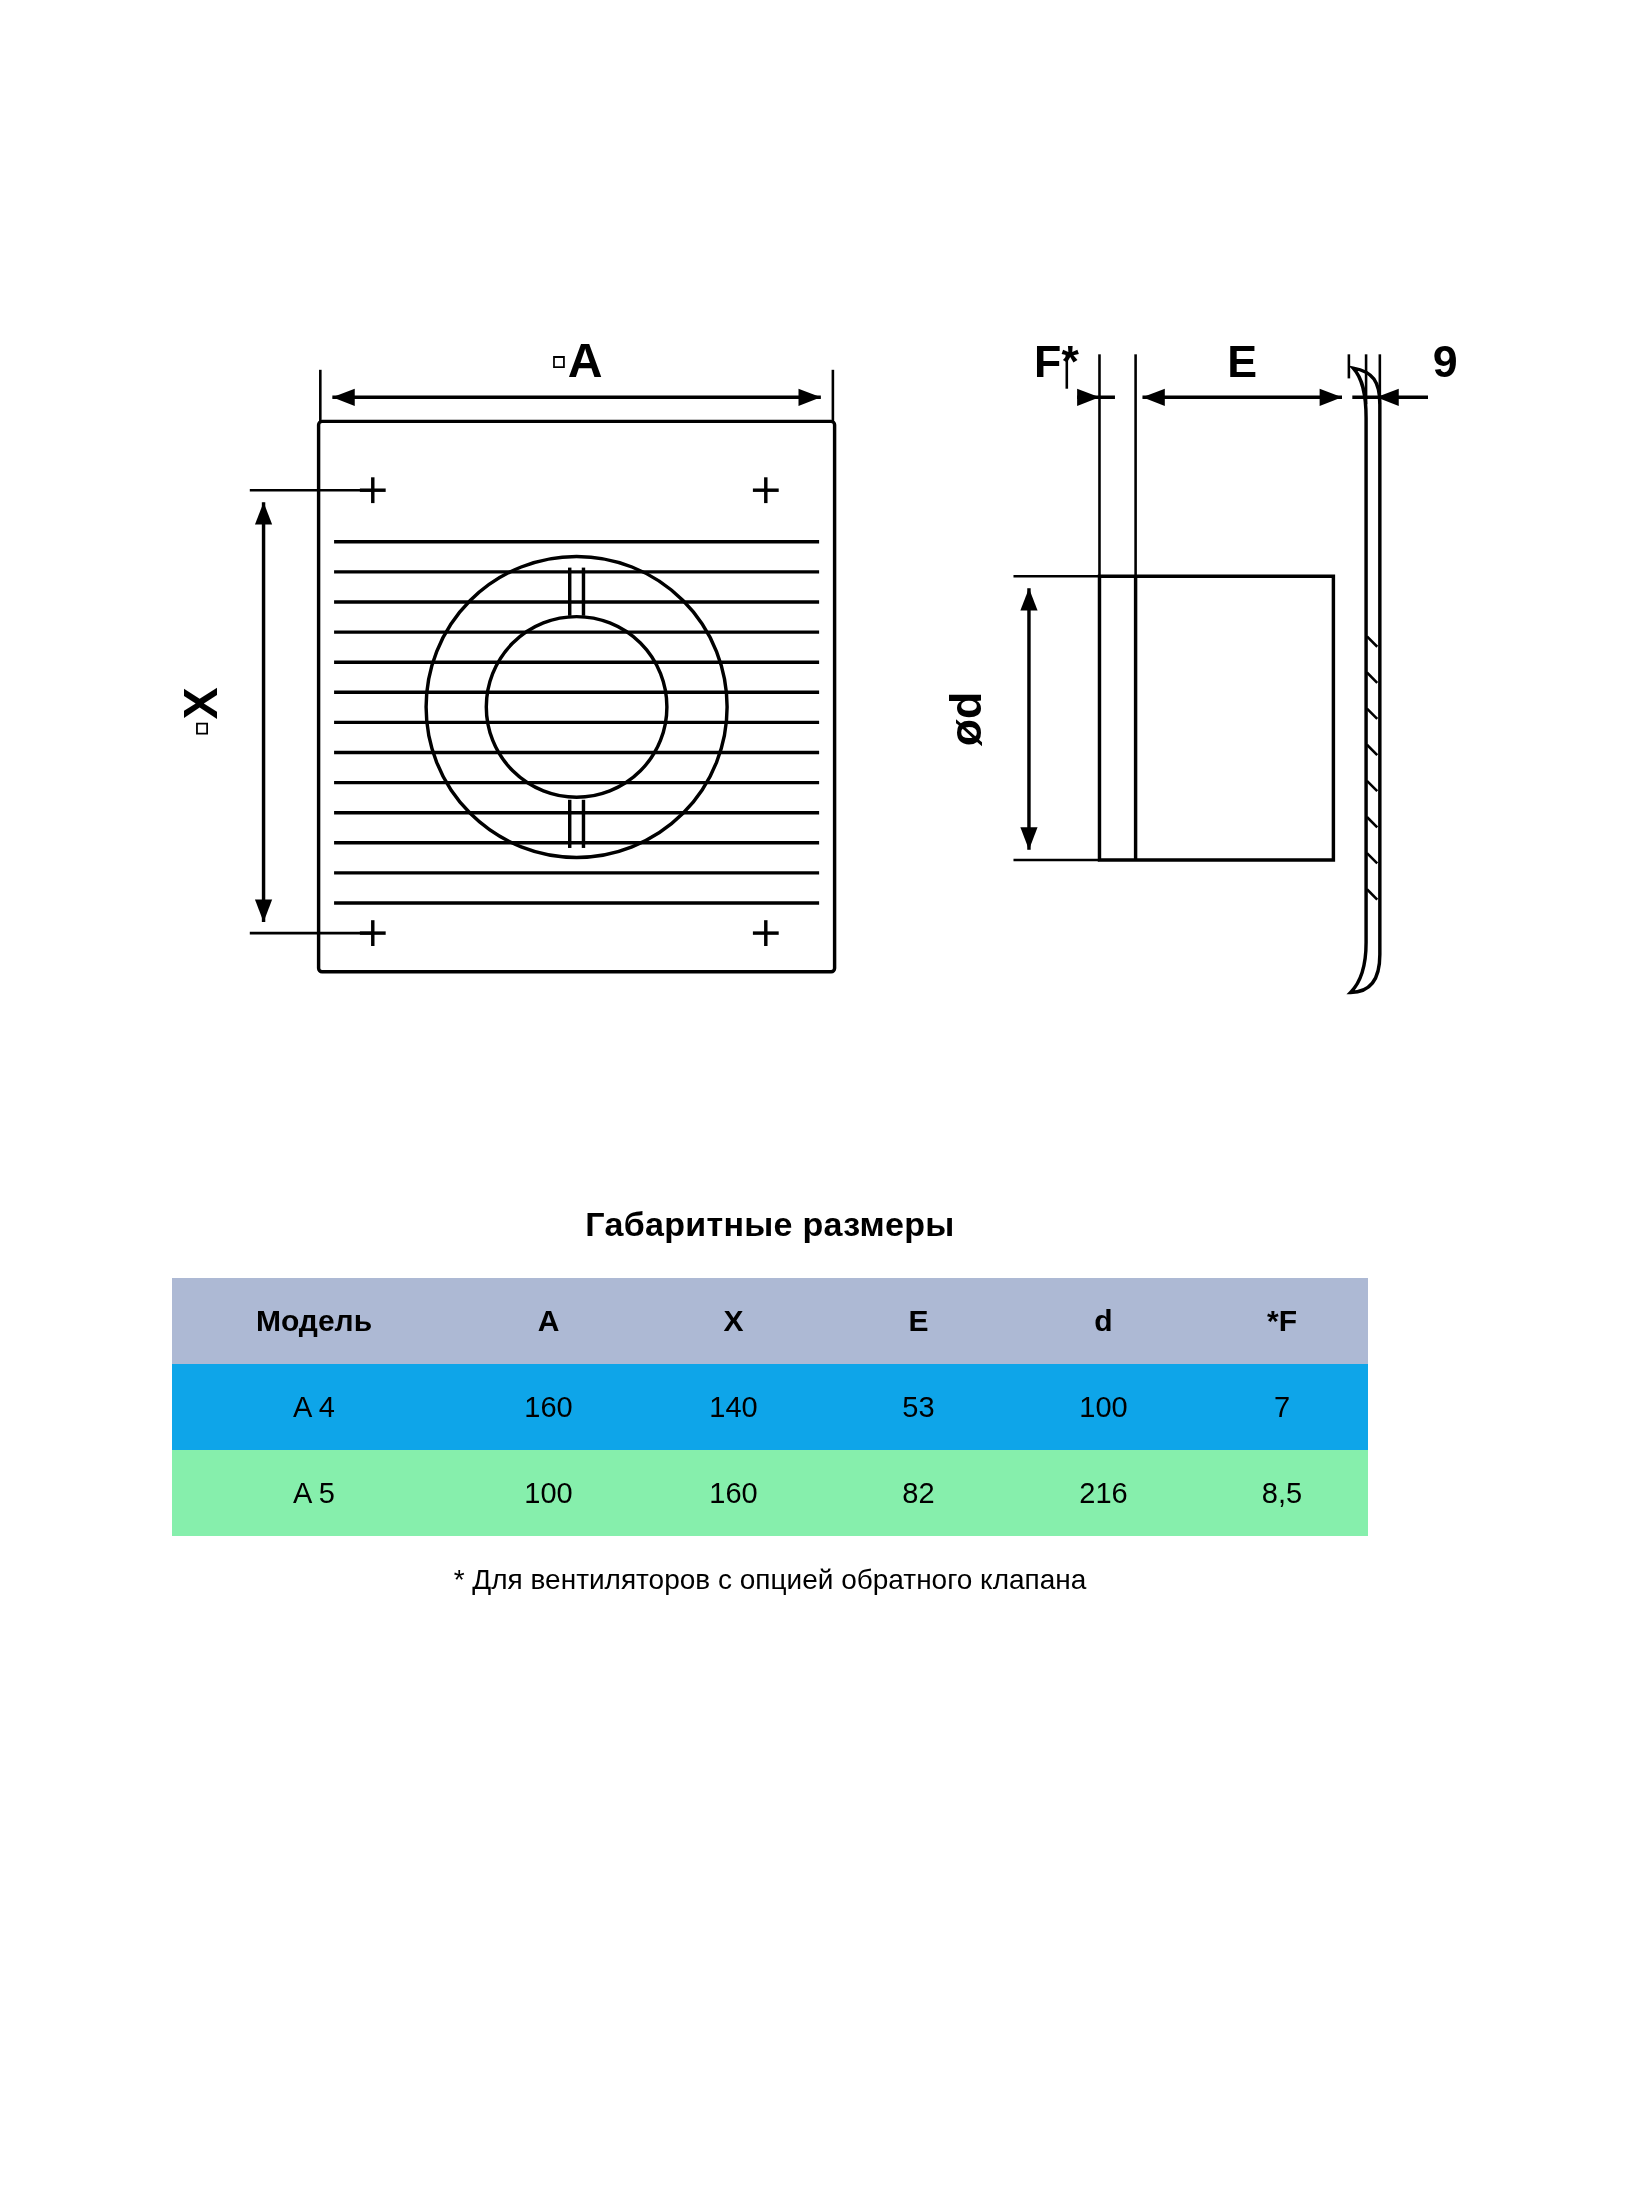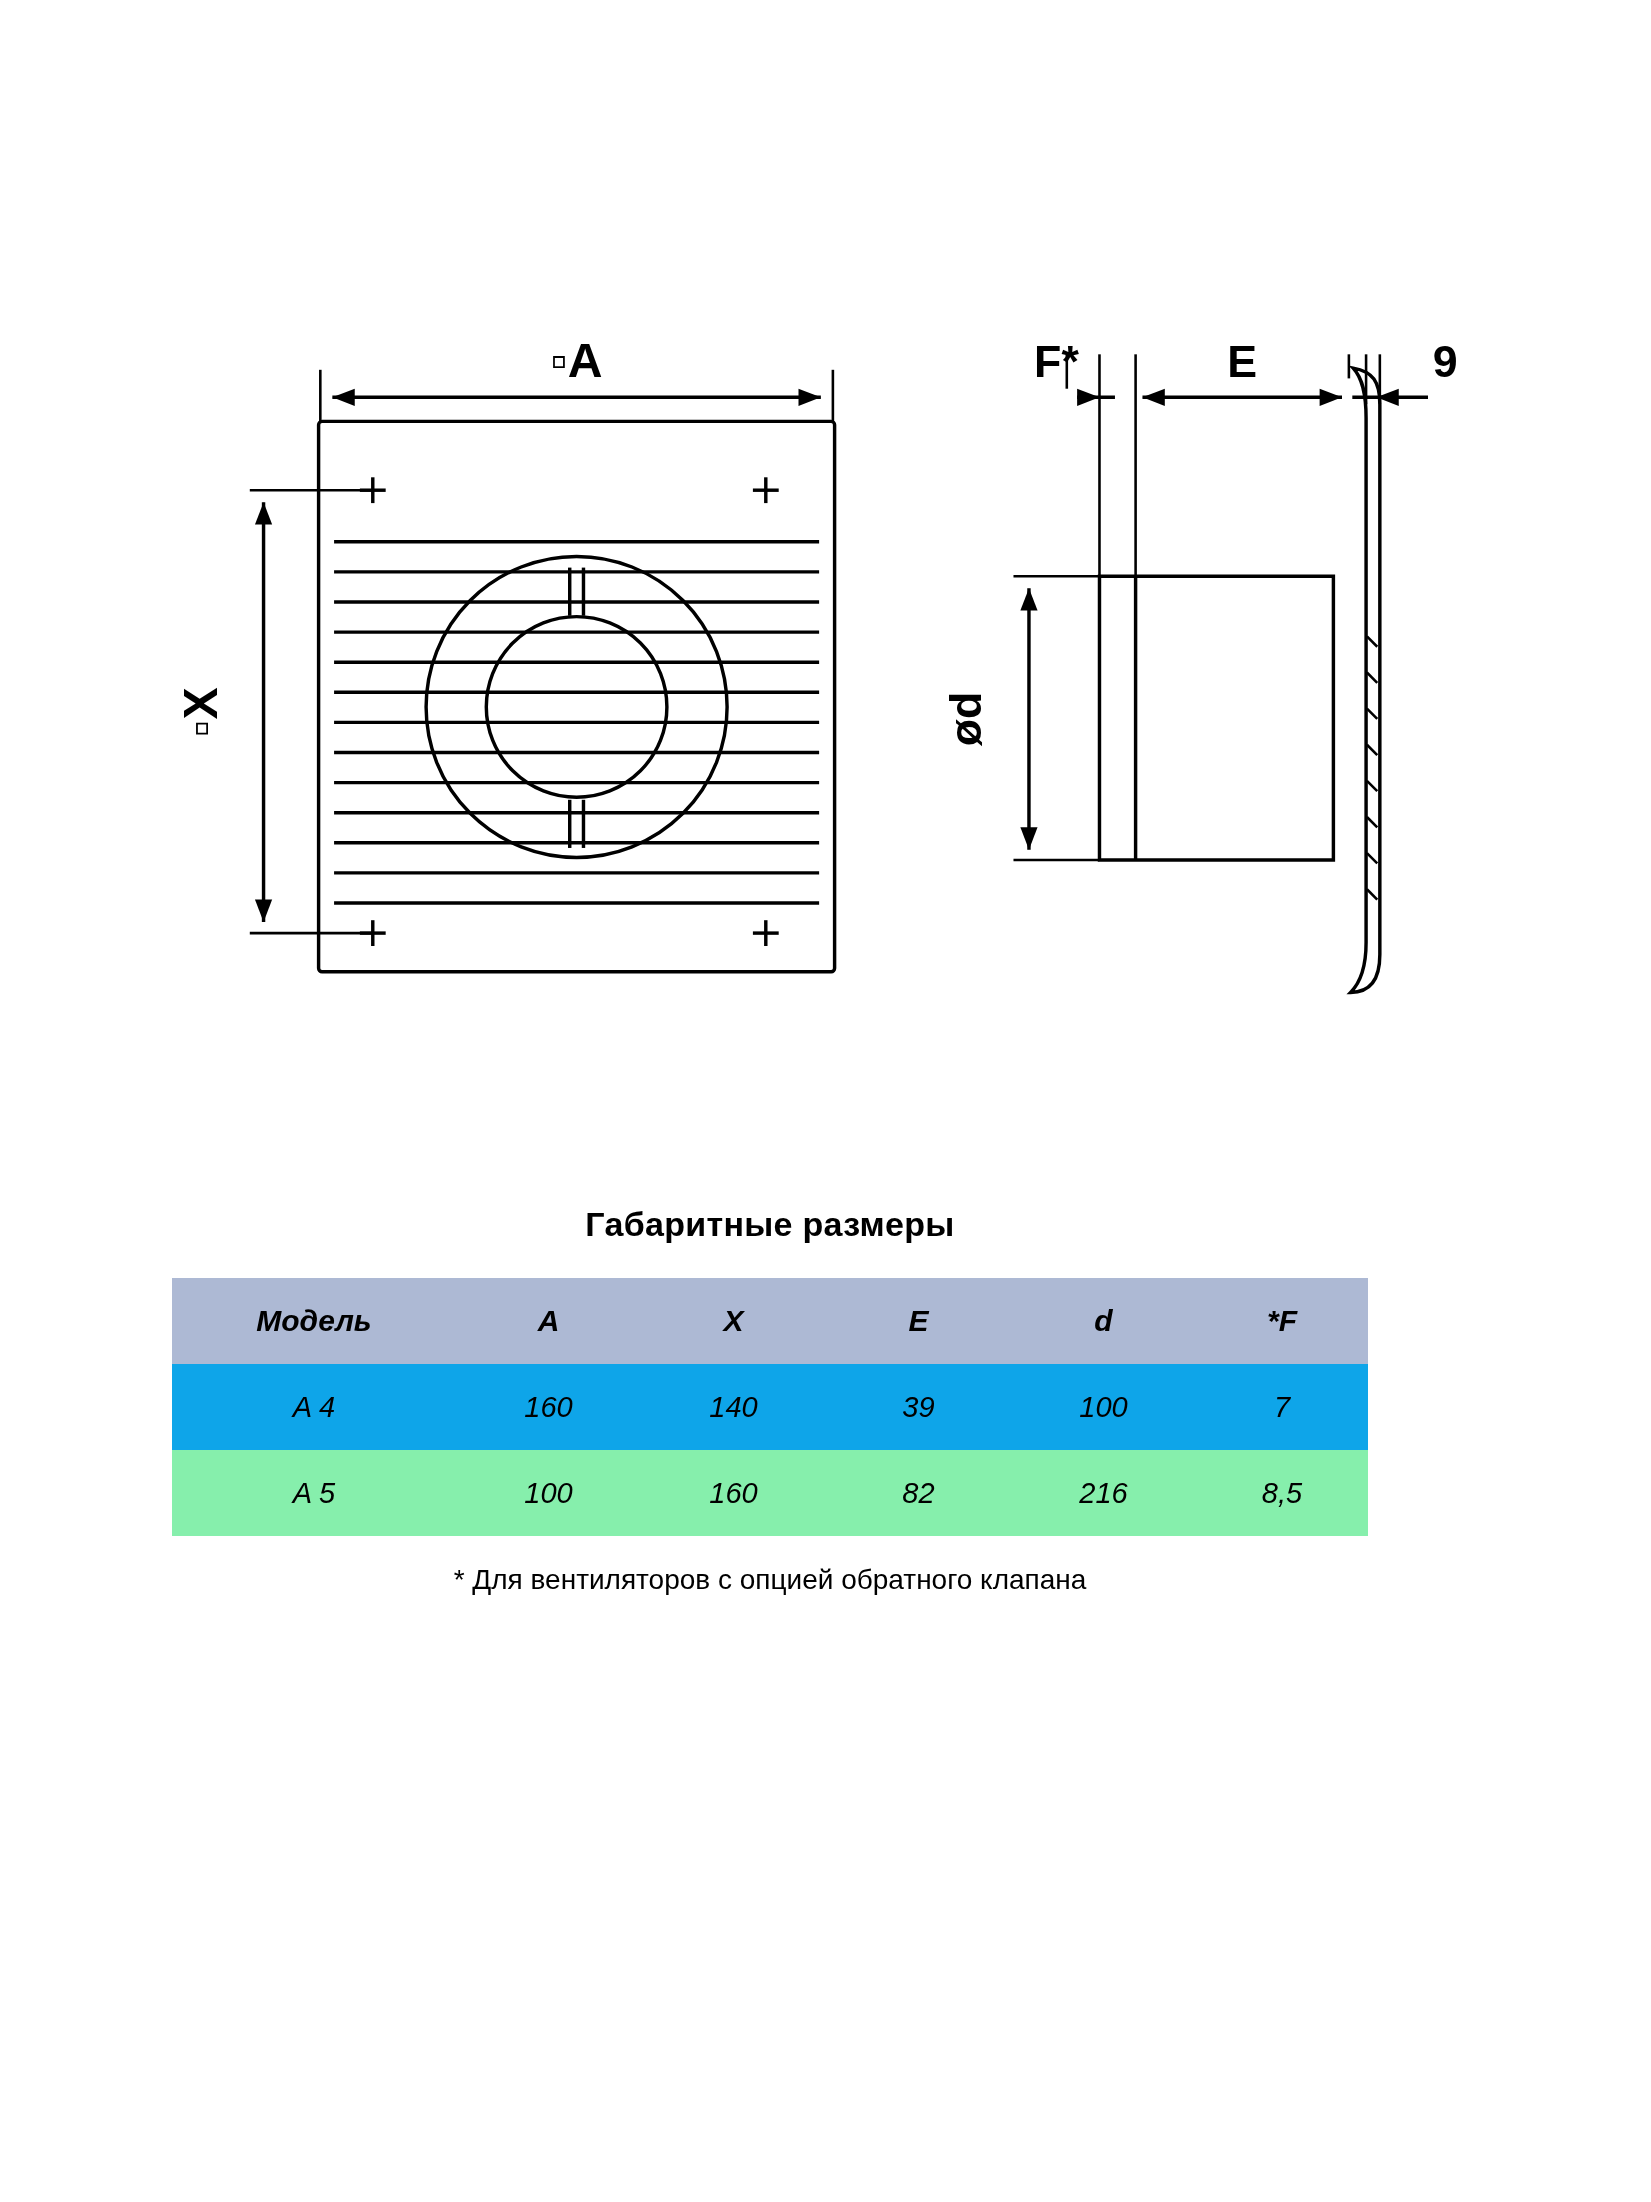--- a/index.html
+++ b/index.html
@@ -43,21 +43,20 @@
     font-size: 34px;
     font-weight: bold;
     letter-spacing: 0.3px;
     margin-bottom: 34px;
   }
   table.dims {
     border-collapse: collapse;
     width: 1196px;
     margin: 0 auto;
     table-layout: fixed;
-    font-style: italic;
   }
   table.dims th,
   table.dims td {
     text-align: center;
     font-size: 29px;
     height: 84px;
     vertical-align: middle;
   }
   table.dims thead th {
     background: #adb9d4;
@@ -243,21 +242,21 @@
           <th>E</th>
           <th>d</th>
           <th>*F</th>
         </tr>
       </thead>
       <tbody>
         <tr class="odd">
           <td>A 4</td>
           <td>160</td>
           <td>140</td>
-          <td>39</td>
+          <td>53</td>
           <td>100</td>
           <td>7</td>
         </tr>
         <tr class="even">
           <td>A 5</td>
           <td>100</td>
           <td>160</td>
           <td>82</td>
           <td>216</td>
           <td>8,5</td>

